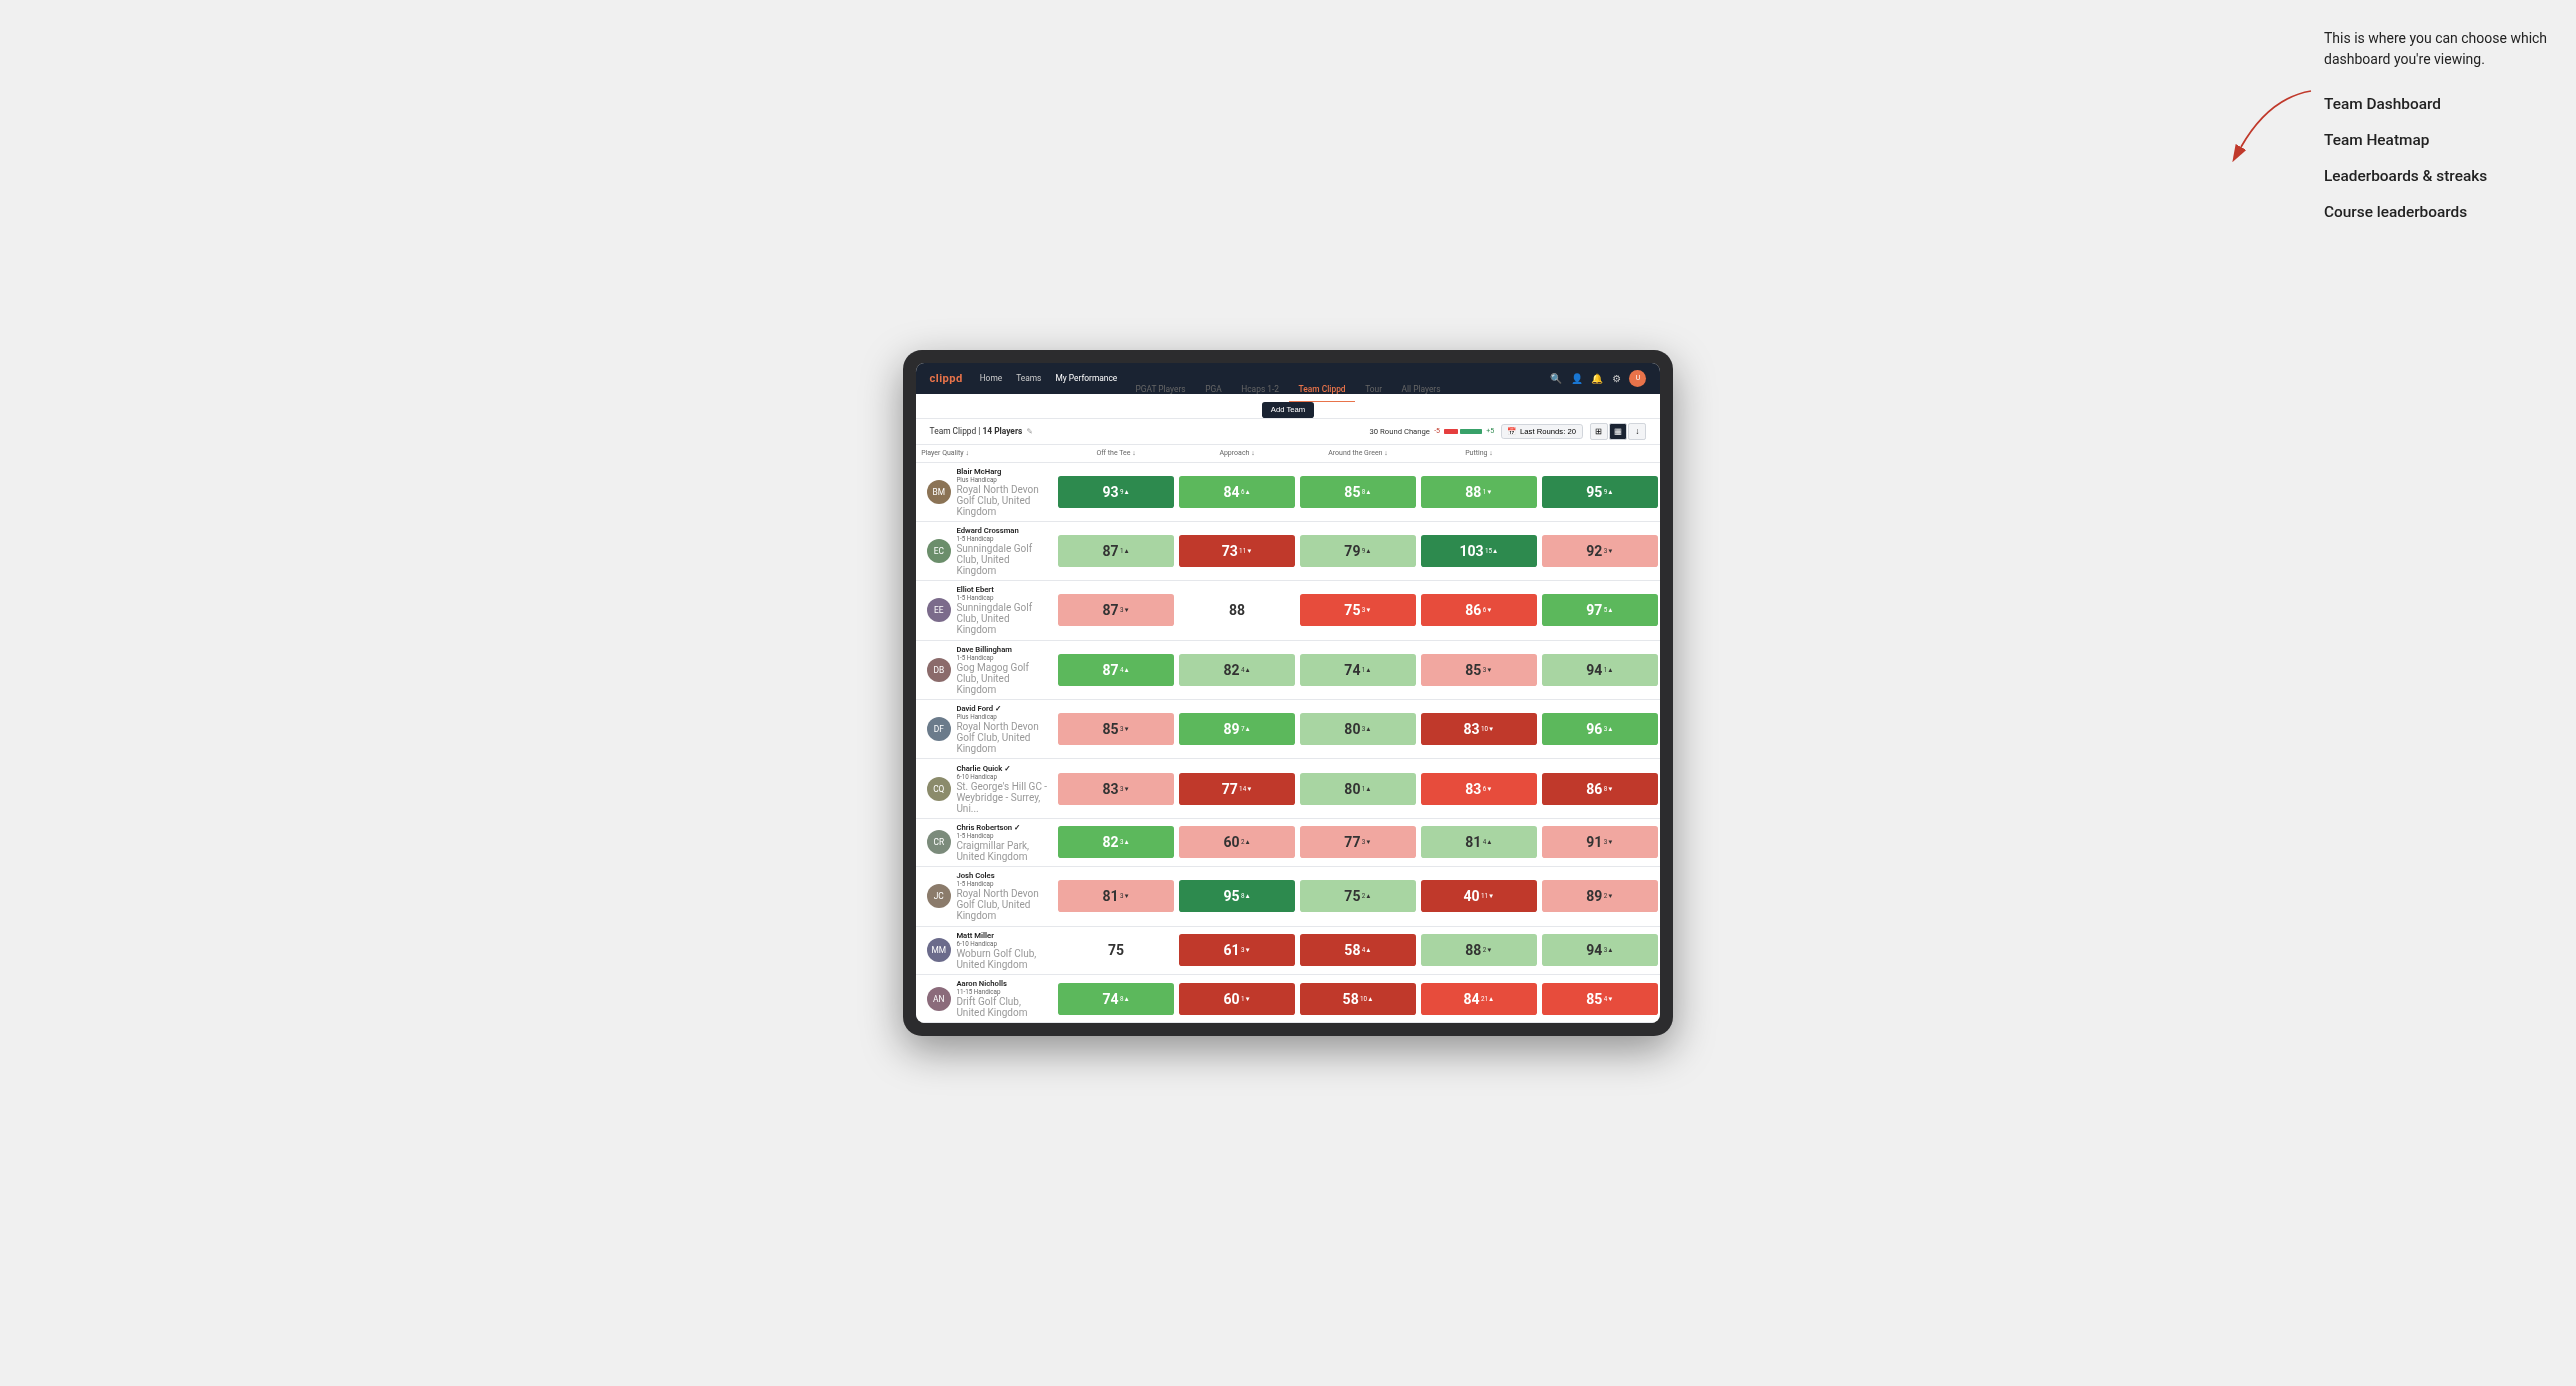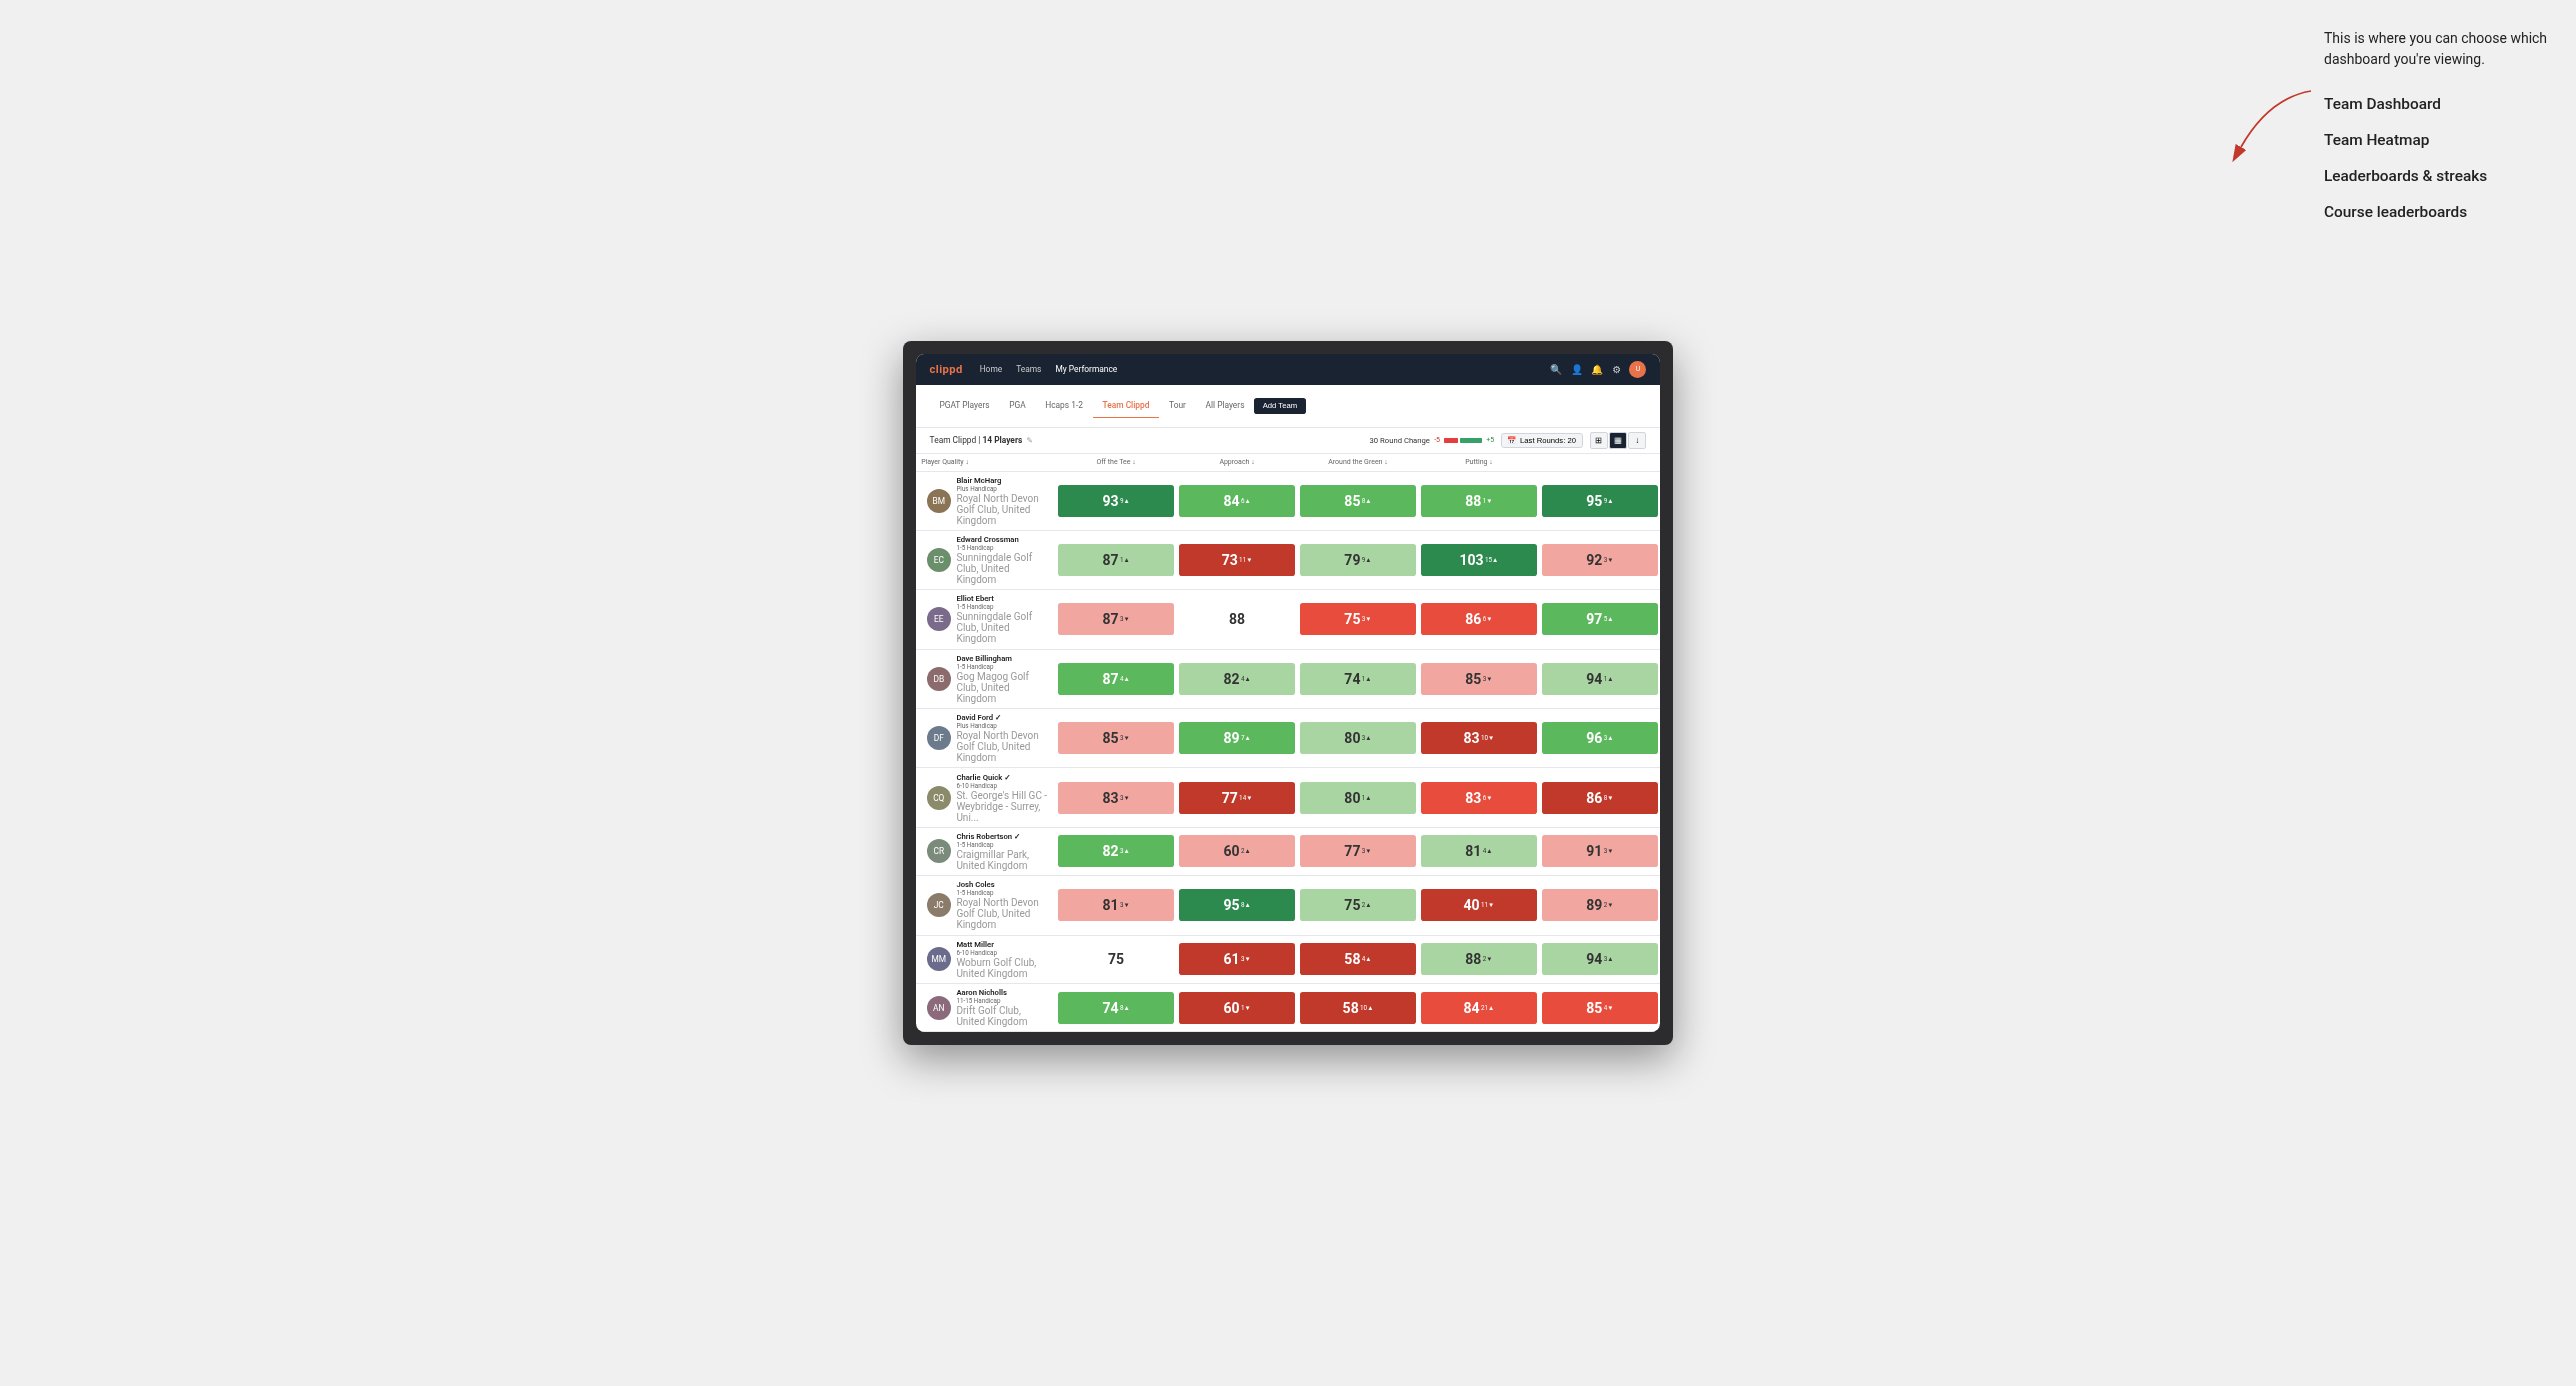--- a/index.html
+++ b/index.html
@@ -33,21 +33,21 @@
     }
     .annotation-list li {
       font-size: 15.4px;
       font-weight: 500;
       margin-bottom: 8.4px;
     }
 
     .tablet-frame {
       width: 770px;
       background: #2c2c2e;
-      border-radius: 8px;
+      border-radius: 19px;
       padding: 12.6px;
       box-shadow: 0 14px 42px rgba(0,0,0,0.4);
       position: relative;
     }
 
     .tablet-screen {
       background: #fff;
       border-radius: 8.4px;
       overflow: hidden;
       width: 100%;
@@ -105,22 +105,23 @@
       cursor: pointer;
     }
 
     
     .sub-nav {
       background: #fff;
       border-bottom: 0.7px solid #e5e7eb;
       display: flex;
       align-items: center;
       padding: 0 14px;
-      height: 43px;
-      justify-content: flex-start;
+      height: 25px;
+      justify-content: flex-end;
+      flex-direction: column;
     }
     .sub-nav-tabs {
       display: flex;
       gap: 0;
     }
     .sub-nav-tab {
       font-size: 8.4px;
       color: #666;
       padding: 7px 9.8px;
       cursor: pointer;

